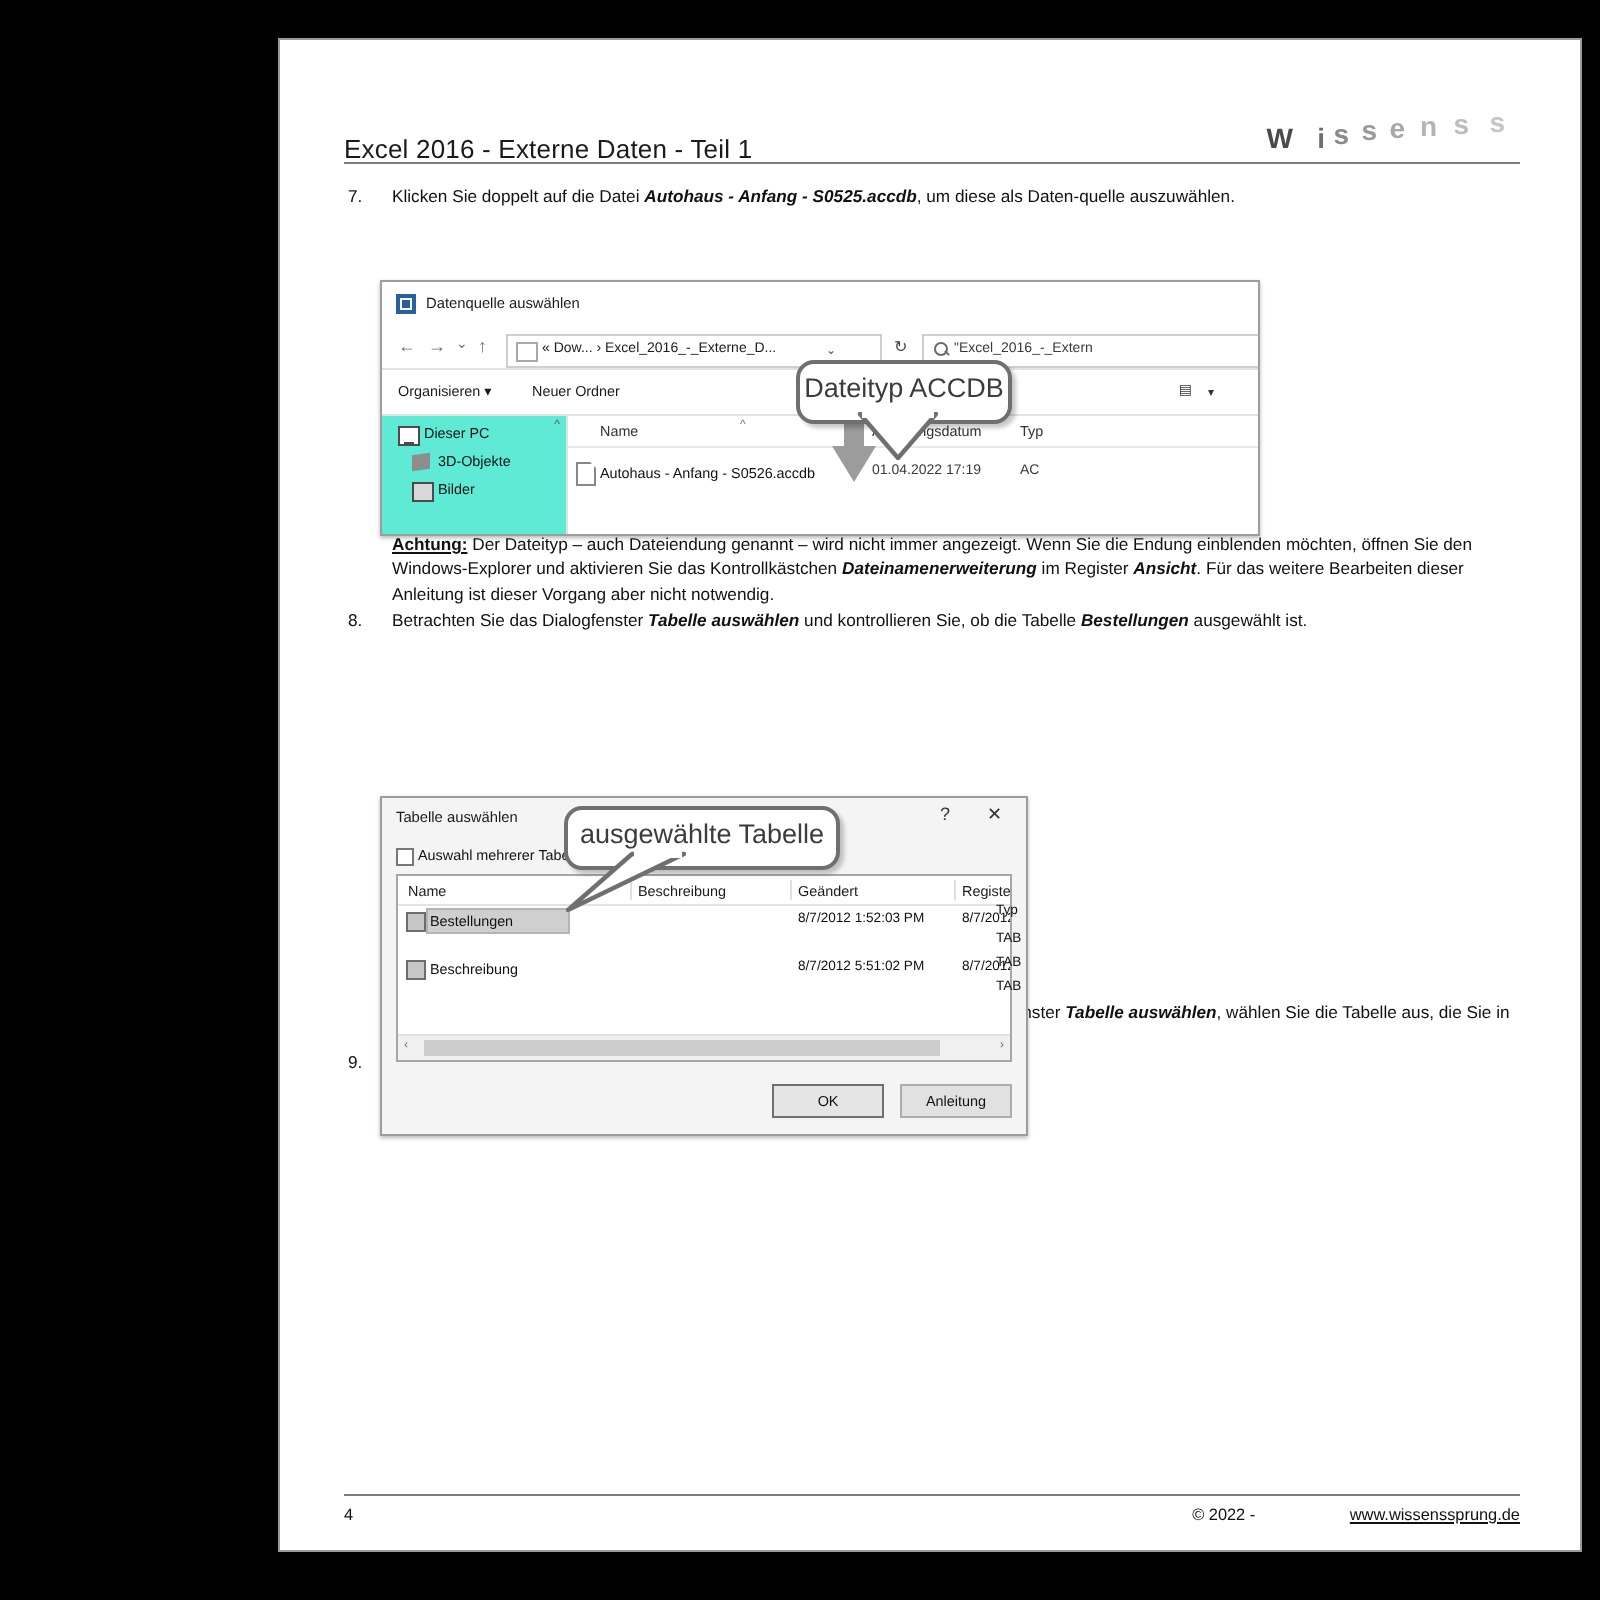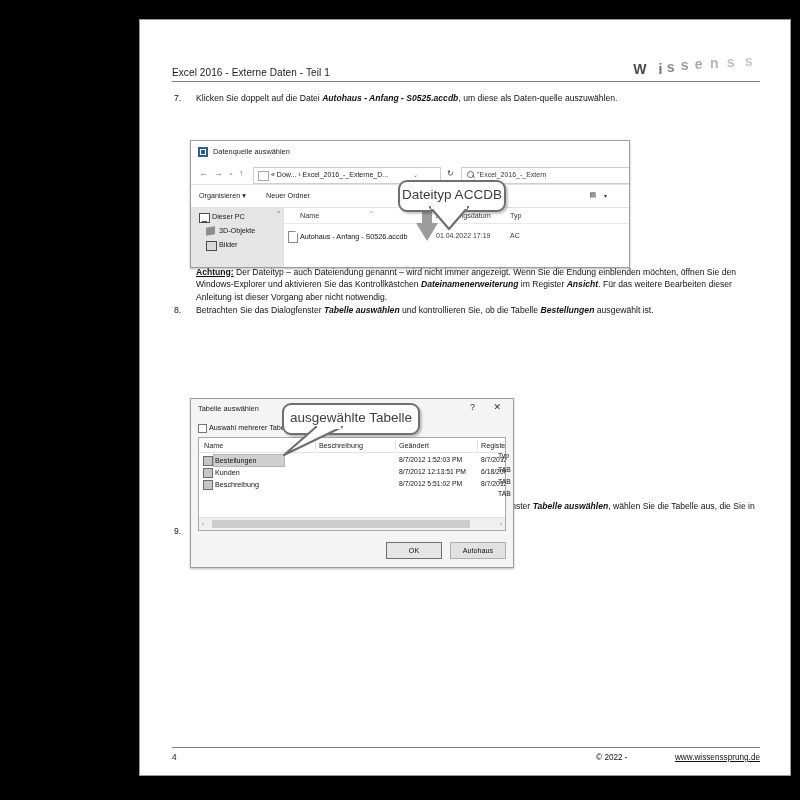--- a/index.html
+++ b/index.html
@@ -3,21 +3,21 @@
 <meta charset="utf-8">
 <style>
   html,body{margin:0;padding:0;background:#000;}
   body{width:800px;height:800px;overflow:hidden;font-family:"Liberation Sans",sans-serif;}
 
   .page{position:absolute;left:140px;top:20px;width:650px;height:755px;background:#fff;
         box-shadow:0 0 0 1px #9a9a9a;}
 
   
   .hdr{position:absolute;left:32px;top:35px;width:588px;height:30px;}
-  .hdr-title{position:absolute;left:0;top:12px;font-size:10px;color:#1a1a1a;letter-spacing:.1px;}
+  .hdr-title{position:absolute;left:0;top:12px;font-size:13px;color:#1a1a1a;letter-spacing:.1px;}
   .hdr-rule{position:absolute;left:0;top:26px;width:588px;height:1px;background:#7d7d7d;}
   .logo{position:absolute;right:2px;top:0px;height:22px;width:170px;}
   .logo span{position:absolute;bottom:0;font-weight:bold;letter-spacing:-.5px;}
   .l1{right:112px;font-size:14px;color:#4a4a4a;}
   .l2{right:96px;font-size:14px;color:#6e6e6e;}
   .l3{right:84px;font-size:14px;color:#8a8a8a;bottom:2px !important;}
   .l4{right:70px;font-size:14px;color:#9a9a9a;bottom:4px !important;}
   .l5{right:56px;font-size:14px;color:#a8a8a8;bottom:5px !important;}
   .l6{right:40px;font-size:14px;color:#b4b4b4;bottom:6px !important;}
   .l7{right:24px;font-size:14px;color:#bdbdbd;bottom:7px !important;}
@@ -55,21 +55,21 @@
   .search .mag:after{content:"";position:absolute;left:4px;top:4px;width:3px;height:1px;background:#6a6a6a;transform:rotate(45deg);}
   .search .txt{position:absolute;left:15px;top:3px;font-size:7px;color:#3a3a3a;white-space:nowrap;}
 
   .cmdbar{position:absolute;left:0;top:44px;width:100%;height:22px;background:#fff;text-align:right;}
   .cmdbar .ci{position:absolute;top:6px;font-size:7.2px;color:#1b1b1b;}
   .viewicon{position:absolute;right:34px;top:6px;font-size:7px;color:#333;letter-spacing:-1px;}
   .viewcar{position:absolute;right:22px;top:7px;font-size:6px;color:#333;}
 
   .sep{position:absolute;left:0;width:100%;height:1px;background:#e2e2e2;}
 
-  .navpane{position:absolute;left:0;top:67px;width:92px;bottom:0;background:#e5e5e5;}
+  .navpane{position:absolute;left:0;top:67px;width:92px;bottom:0;background:#5eead4;}
   .np-item{position:absolute;font-size:7.2px;color:#151515;white-space:nowrap;}
   .np-ico{position:absolute;width:9px;height:8px;}
   .mon{border:1.2px solid #4b4b4b;background:#fff;}
   .mon:after{content:"";position:absolute;left:2px;top:7px;width:5px;height:1.5px;background:#4b4b4b;}
   .cube{background:#8d8d8d;transform:skewY(-8deg);}
   .pic{border:1.2px solid #4b4b4b;background:#d8d8d8;}
   .npscroll{position:absolute;right:3px;top:2px;font-size:6px;color:#555;}
   .vdiv{position:absolute;top:67px;bottom:0;width:1px;background:#e2e2e2;}
 
   .filelist{position:absolute;left:93px;top:67px;right:0;bottom:0;background:#fff;}
@@ -288,44 +288,38 @@
       </div>
 
       <div class="grow" style="top:16px;left:0;width:100%">
         <div class="tico"></div>
         <div class="tsel" style="width:70px"></div>
         <div class="tname">Bestellungen</div>
         <div class="c3">8/7/2012 1:52:03 PM</div>
         <div class="c4">8/7/2012 1:11:22 PM</div>
       </div>
 
-      <div class="grow" style="top:28px;left:0;width:100%">
-        <div class="tico"></div>
-        <div class="tname">Kunden</div>
-        <div class="c3">8/7/2012 12:13:51 PM</div>
-        <div class="c4">6/18/2008 8:30:04 PM</div>
-      </div>
 
       <div class="grow" style="top:40px;left:0;width:100%">
         <div class="tico"></div>
         <div class="tname">Beschreibung</div>
         <div class="c3">8/7/2012 5:51:02 PM</div>
         <div class="c4">8/7/2012 5:47:40 PM</div>
       </div>
 
       <div class="hscroll">
         <div class="hsL">‹</div>
         <div class="hsThumb"></div>
         <div class="hsR">›</div>
       </div>
     </div>
 
     <div class="btnrow">
       <span class="wbtn def" style="width:54px">OK</span>
-      <span class="wbtn" style="width:54px">Autohaus</span>
+      <span class="wbtn" style="width:54px">Anleitung</span>
     </div>
   </div>
 
   <div style="position:absolute;left:358px;top:432px;font-size:6.8px;color:#111;">Typ</div>
   <div style="position:absolute;left:358px;top:446px;font-size:6.8px;color:#111;">TAB</div>
   <div style="position:absolute;left:358px;top:458px;font-size:6.8px;color:#111;">TAB</div>
   <div style="position:absolute;left:358px;top:470px;font-size:6.8px;color:#111;">TAB</div>
 
   <div class="callout" style="left:142px;top:383px;width:138px;height:28px;">
     <div class="box"></div>

